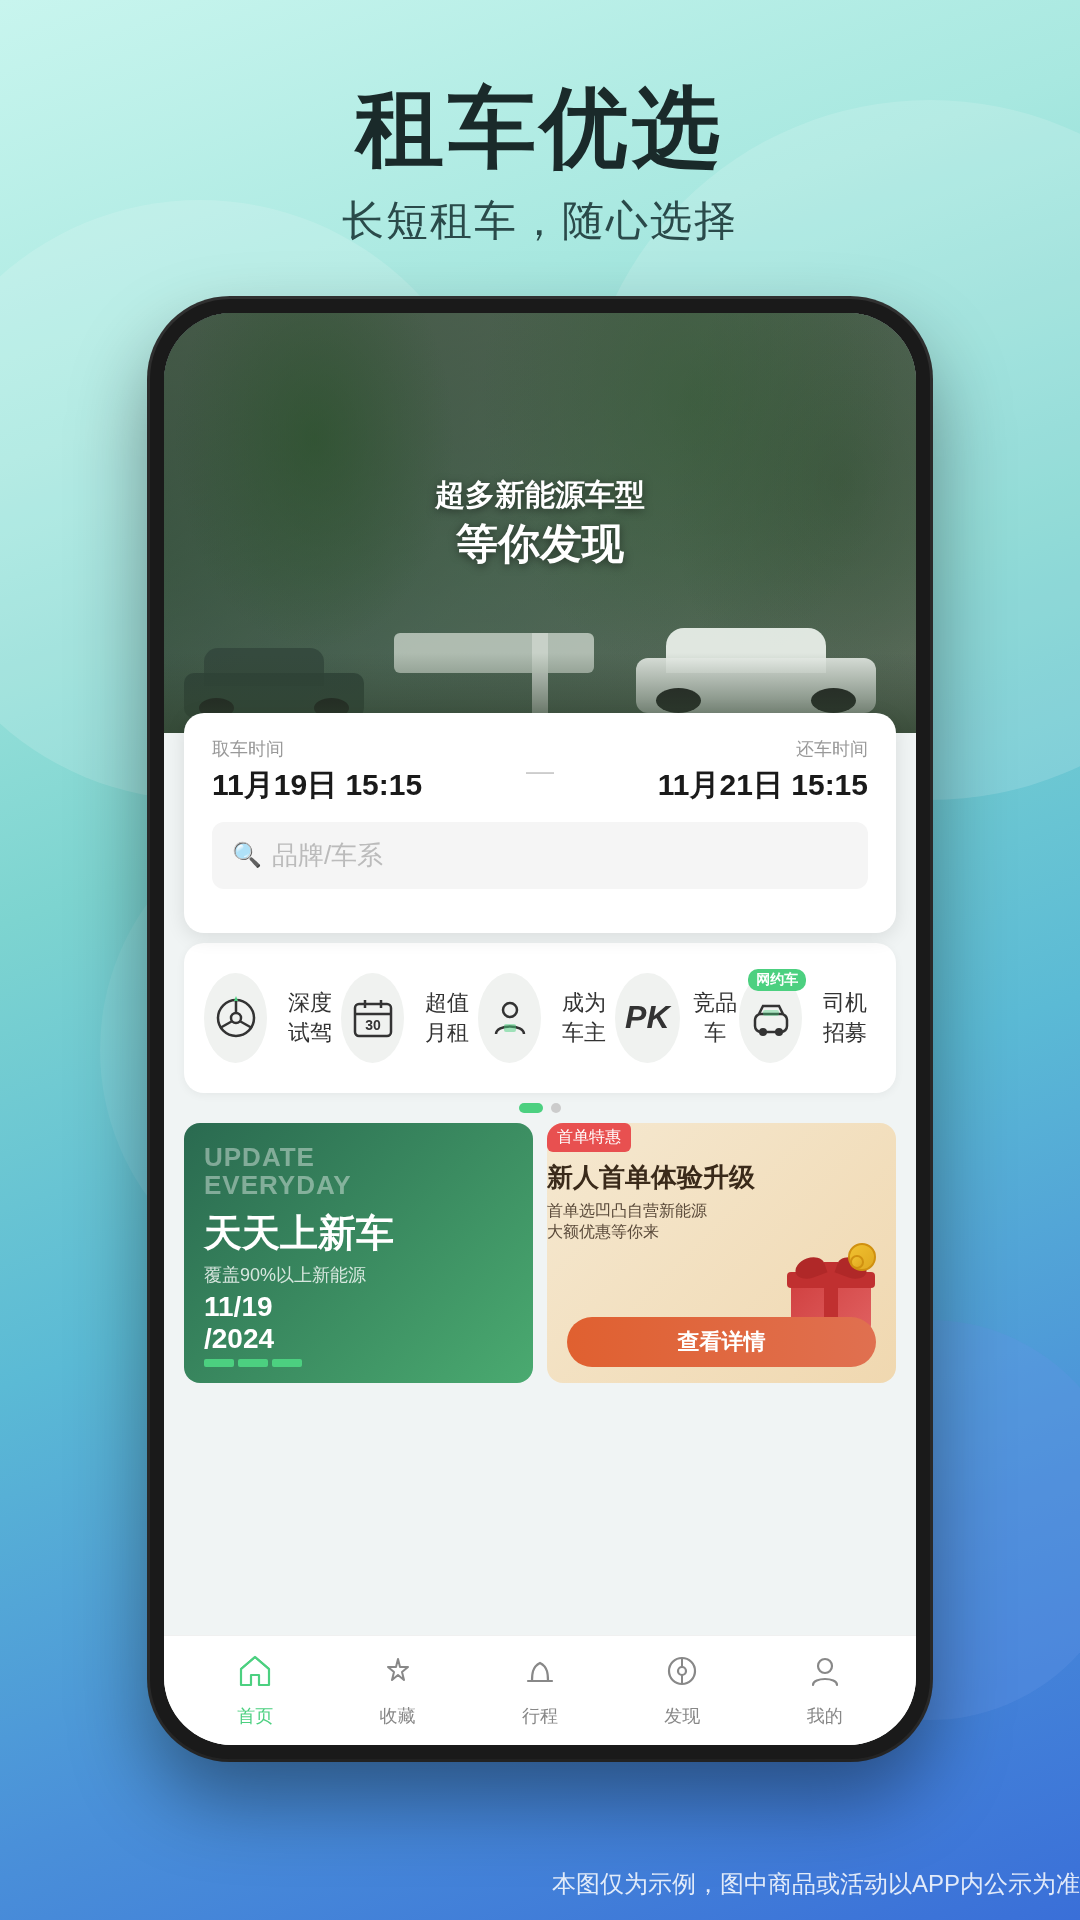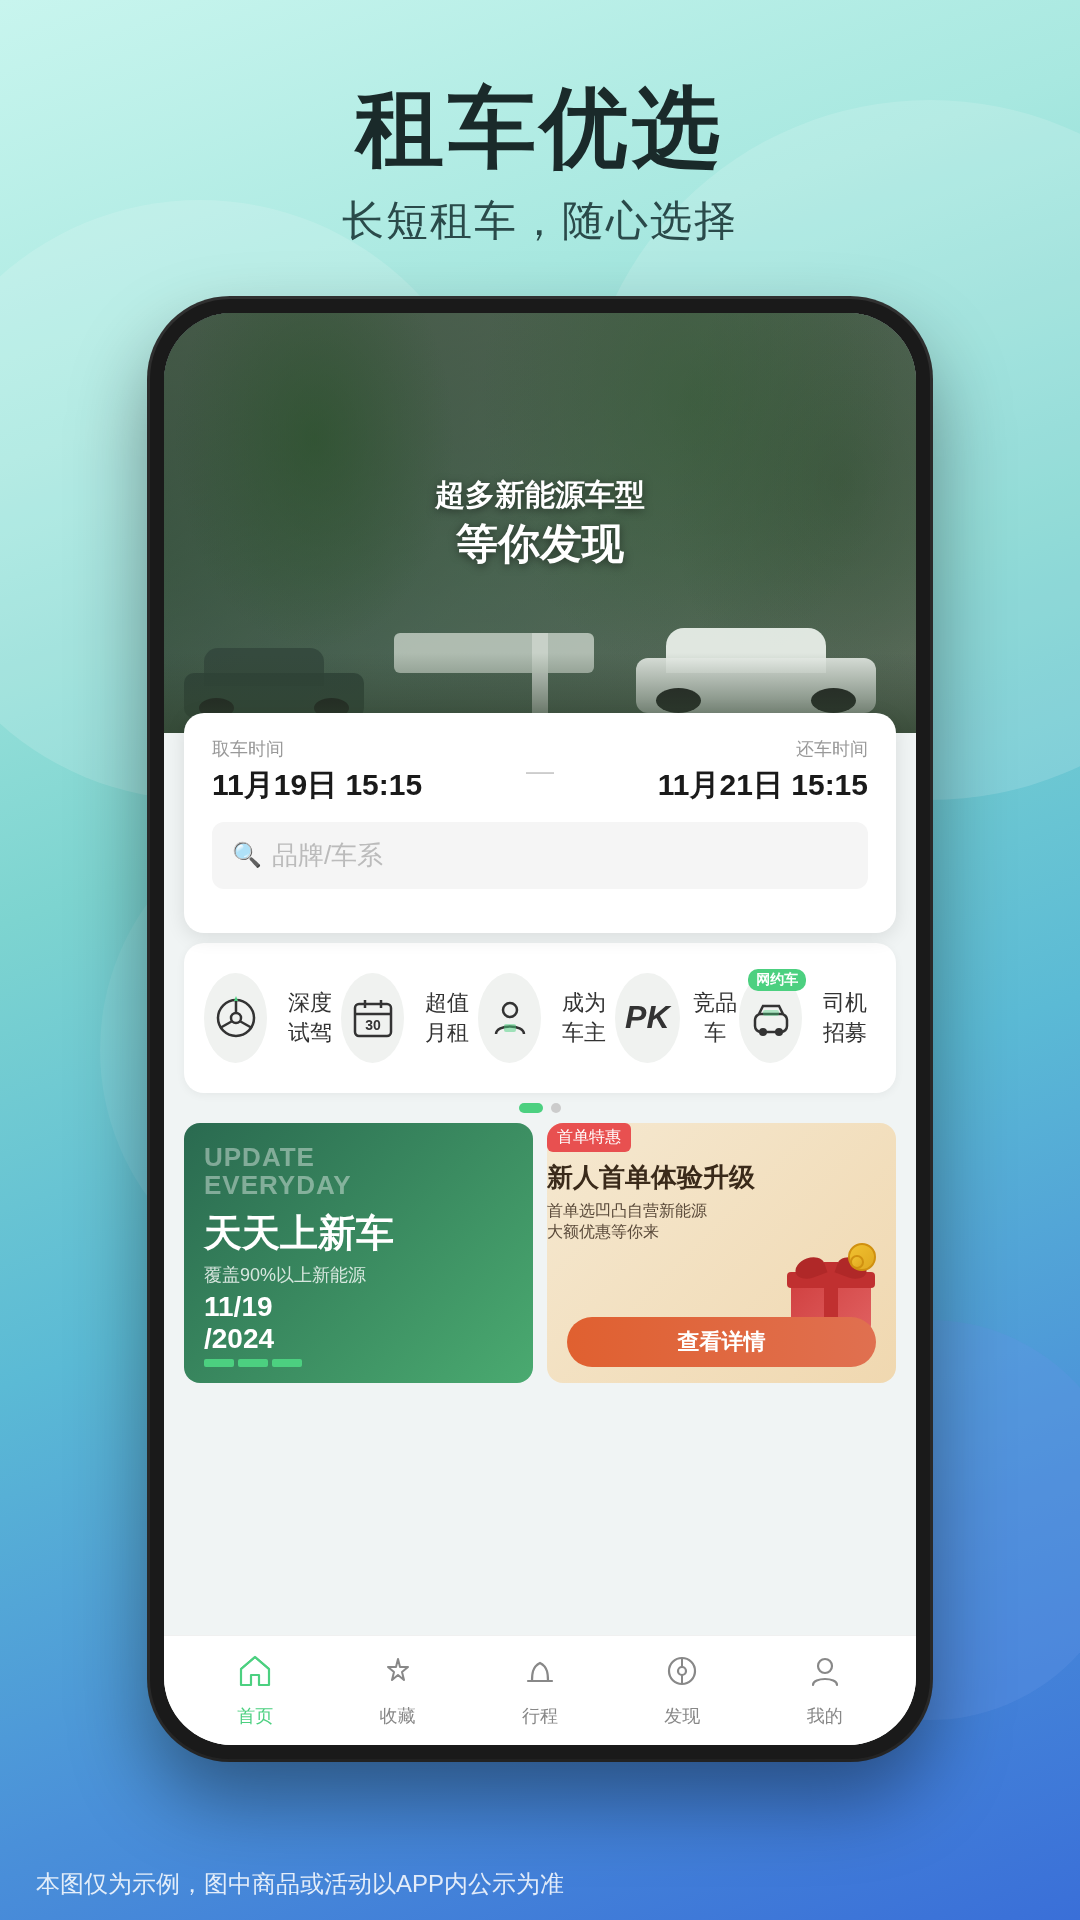--- a/index.html
+++ b/index.html
@@ -385,21 +385,21 @@
     }
     .nav-label.active {
       color: #4cd080;
     }
 
     
     .footer-disclaimer {
       position: absolute;
       bottom: 20px;
       left: 0; right: 0;
-      text-align: left;
+      text-align: right;
       font-size: 24px;
       color: rgba(255,255,255,0.85);
       z-index: 10;
       padding-left: 36px;
     }
 
     
     .dots-row {
       display: flex;
       justify-content: center;

